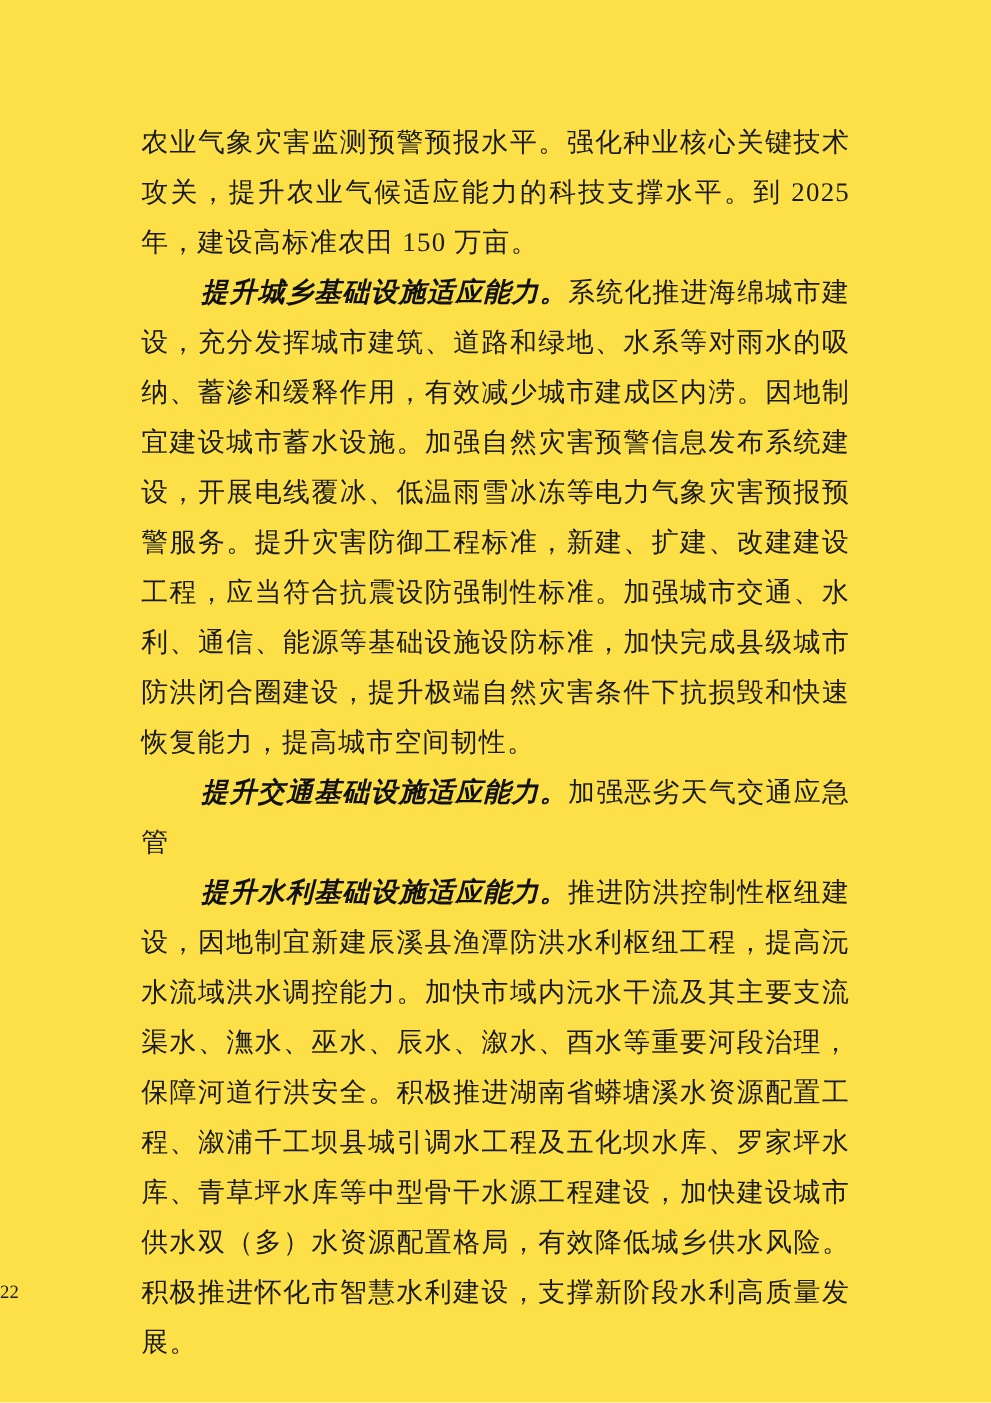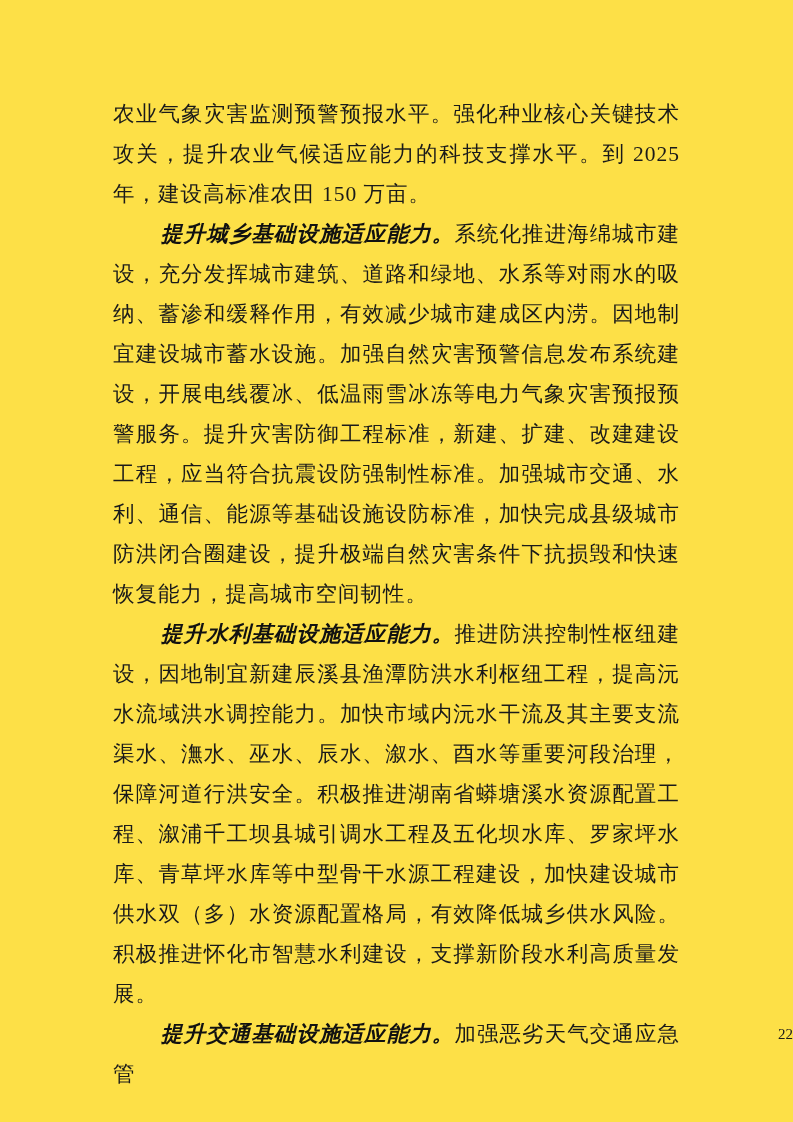--- a/index.html
+++ b/index.html
@@ -37,33 +37,33 @@
   .para-lead {
     font-weight: bold;
     color: #111111;
     font-style: italic;
   }
   .page-footer {
     position: absolute;
     top: 1024px;
     left: 0;
     width: 100%;
-    text-align: right;
+    text-align: left;
     font-size: 15px;
     line-height: 20px;
     color: #1a1a1a;
   }
 </style>
 </head>
 <body>
 
 <div class="page">
   <div class="text-block">
     <p><span class="para-body">农业气象灾害监测预警预报水平。强化种业核心关键技术攻关，提升农业气候适应能力的科技支撑水平。到 2025 年，建设高标准农田 150 万亩。</span></p>
     <p class="indent"><span class="para-lead">提升城乡基础设施适应能力。</span><span class="para-body">系统化推进海绵城市建设，充分发挥城市建筑、道路和绿地、水系等对雨水的吸纳、蓄渗和缓释作用，有效减少城市建成区内涝。因地制宜建设城市蓄水设施。加强自然灾害预警信息发布系统建设，开展电线覆冰、低温雨雪冰冻等电力气象灾害预报预警服务。提升灾害防御工程标准，新建、扩建、改建建设工程，应当符合抗震设防强制性标准。加强城市交通、水利、通信、能源等基础设施设防标准，加快完成县级城市防洪闭合圈建设，提升极端自然灾害条件下抗损毁和快速恢复能力，提高城市空间韧性。</span></p>
+    <p class="indent"><span class="para-lead">提升交通基础设施适应能力。</span><span class="para-body">加强恶劣天气交通应急管</span></p>
     <p class="indent"><span class="para-lead">提升水利基础设施适应能力。</span><span class="para-body">推进防洪控制性枢纽建设，因地制宜新建辰溪县渔潭防洪水利枢纽工程，提高沅水流域洪水调控能力。加快市域内沅水干流及其主要支流渠水、潕水、巫水、辰水、溆水、酉水等重要河段治理，保障河道行洪安全。积极推进湖南省蟒塘溪水资源配置工程、溆浦千工坝县城引调水工程及五化坝水库、罗家坪水库、青草坪水库等中型骨干水源工程建设，加快建设城市供水双（多）水资源配置格局，有效降低城乡供水风险。积极推进怀化市智慧水利建设，支撑新阶段水利高质量发展。</span></p>
-    <p class="indent"><span class="para-lead">提升交通基础设施适应能力。</span><span class="para-body">加强恶劣天气交通应急管</span></p>
   </div>
 
   <div class="page-footer">
     <span>22</span>
   </div>
 </div>
 
 </body></html>

